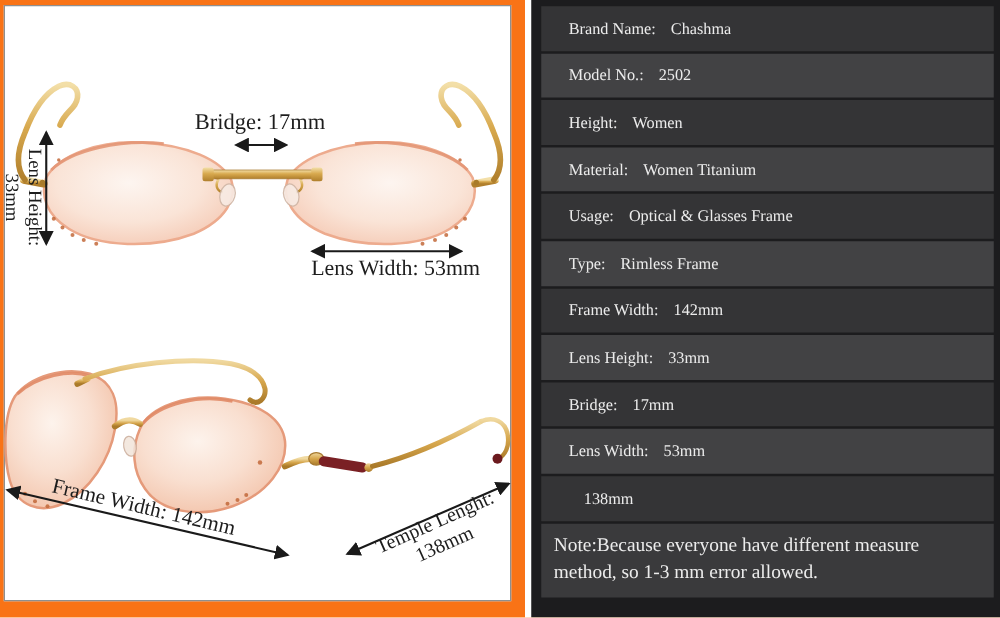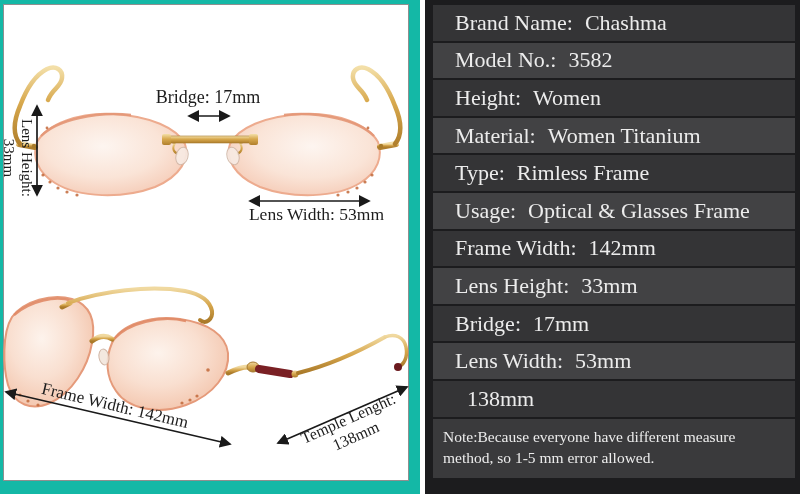--- a/index.html
+++ b/index.html
@@ -1,21 +1,21 @@
 <!DOCTYPE html>
 <html><head>
 <meta charset="utf-8">
 <style>
   html,body{margin:0;padding:0;background:#ffffff;}
   body{width:800px;height:494px;position:relative;overflow:hidden;
        font-family:"Liberation Serif", serif;-webkit-font-smoothing:antialiased;}
   .stage{position:absolute;inset:0;}
 
   
-  .photo-panel{position:absolute;left:0;top:0;width:420px;height:494px;background:#14b8a6;}
+  .photo-panel{position:absolute;left:0;top:0;width:420px;height:494px;background:#f97316;}
   .photo-border{position:absolute;left:3px;top:4px;width:404px;height:475px;
                 border:1px solid #8f8f8f;background:#ffffff;}
   .gl-svg{position:absolute;}
   .gl-front{left:5px;top:48px;width:400px;height:160px;}
   .gl-side{left:0px;top:255px;width:420px;height:190px;}
   .arrows{left:0;top:0;width:420px;height:494px;pointer-events:none;}
 
   .ann{position:absolute;color:#1d1d1d;line-height:1.15;}
   .ann-bridge{left:146px;top:87px;width:124px;text-align:center;font-size:18px;}
   .ann-lensw{left:238px;top:204px;width:146px;text-align:right;font-size:17.5px;}
@@ -26,21 +26,21 @@
               transform:rotate(13.3deg);}
   .ann-temple{left:272px;top:408px;width:160px;text-align:center;font-size:16px;
               transform:rotate(-24deg);}
   .ann-temple div{line-height:19px;}
 
   
   .spec-panel{position:absolute;left:425px;top:0;width:375px;height:494px;
               background:#1c1c1e;box-sizing:border-box;
               padding:5px 5px 16px 8px;display:flex;flex-direction:column;}
   .spec-row{flex:1 1 auto;display:flex;align-items:center;
-            padding-left:22px;margin-bottom:2px;color:#ececec;font-size:22px;}
+            padding-left:22px;margin-bottom:2px;color:#ececec;font-size:13px;}
   .spec-row:nth-child(odd){background:#343436;}
   .spec-row:nth-child(even){background:#424244;}
   .spec-row .val{margin-left:12px;}
   .spec-note{flex:0 0 auto;background:#3a3a3c;color:#ececec;font-size:15.5px;
              line-height:1.4;padding:7px 6px 9px 10px;}
 </style>
 </head>
 <body>
 
 <div class="stage">
@@ -157,53 +157,53 @@
     </div>
   </div>
 
   <div class="spec-panel">
     <div class="spec-row">
       <span class="lbl">Brand Name:</span>
       <span class="val">Chashma</span>
     </div>
     <div class="spec-row">
       <span class="lbl">Model No.:</span>
-      <span class="val">3582</span>
+      <span class="val">2502</span>
     </div>
     <div class="spec-row">
       <span class="lbl">Height:</span>
       <span class="val">Women</span>
     </div>
     <div class="spec-row">
       <span class="lbl">Material:</span>
       <span class="val">Women Titanium</span>
     </div>
     <div class="spec-row">
+      <span class="lbl">Usage:</span>
+      <span class="val">Optical &amp; Glasses Frame</span>
+    </div>
+    <div class="spec-row">
       <span class="lbl">Type:</span>
       <span class="val">Rimless Frame</span>
     </div>
     <div class="spec-row">
-      <span class="lbl">Usage:</span>
-      <span class="val">Optical &amp; Glasses Frame</span>
-    </div>
-    <div class="spec-row">
       <span class="lbl">Frame Width:</span>
       <span class="val">142mm</span>
     </div>
     <div class="spec-row">
       <span class="lbl">Lens Height:</span>
       <span class="val">33mm</span>
     </div>
     <div class="spec-row">
       <span class="lbl">Bridge:</span>
       <span class="val">17mm</span>
     </div>
     <div class="spec-row">
       <span class="lbl">Lens Width:</span>
       <span class="val">53mm</span>
     </div>
     <div class="spec-row">
       <span class="val">138mm</span>
     </div>
-    <div class="spec-note">Note:Because everyone have different measure method, so 1-5 mm error allowed.</div>
+    <div class="spec-note">Note:Because everyone have different measure method, so 1-3 mm error allowed.</div>
   </div>
 
 </div>
 
 </body></html>

